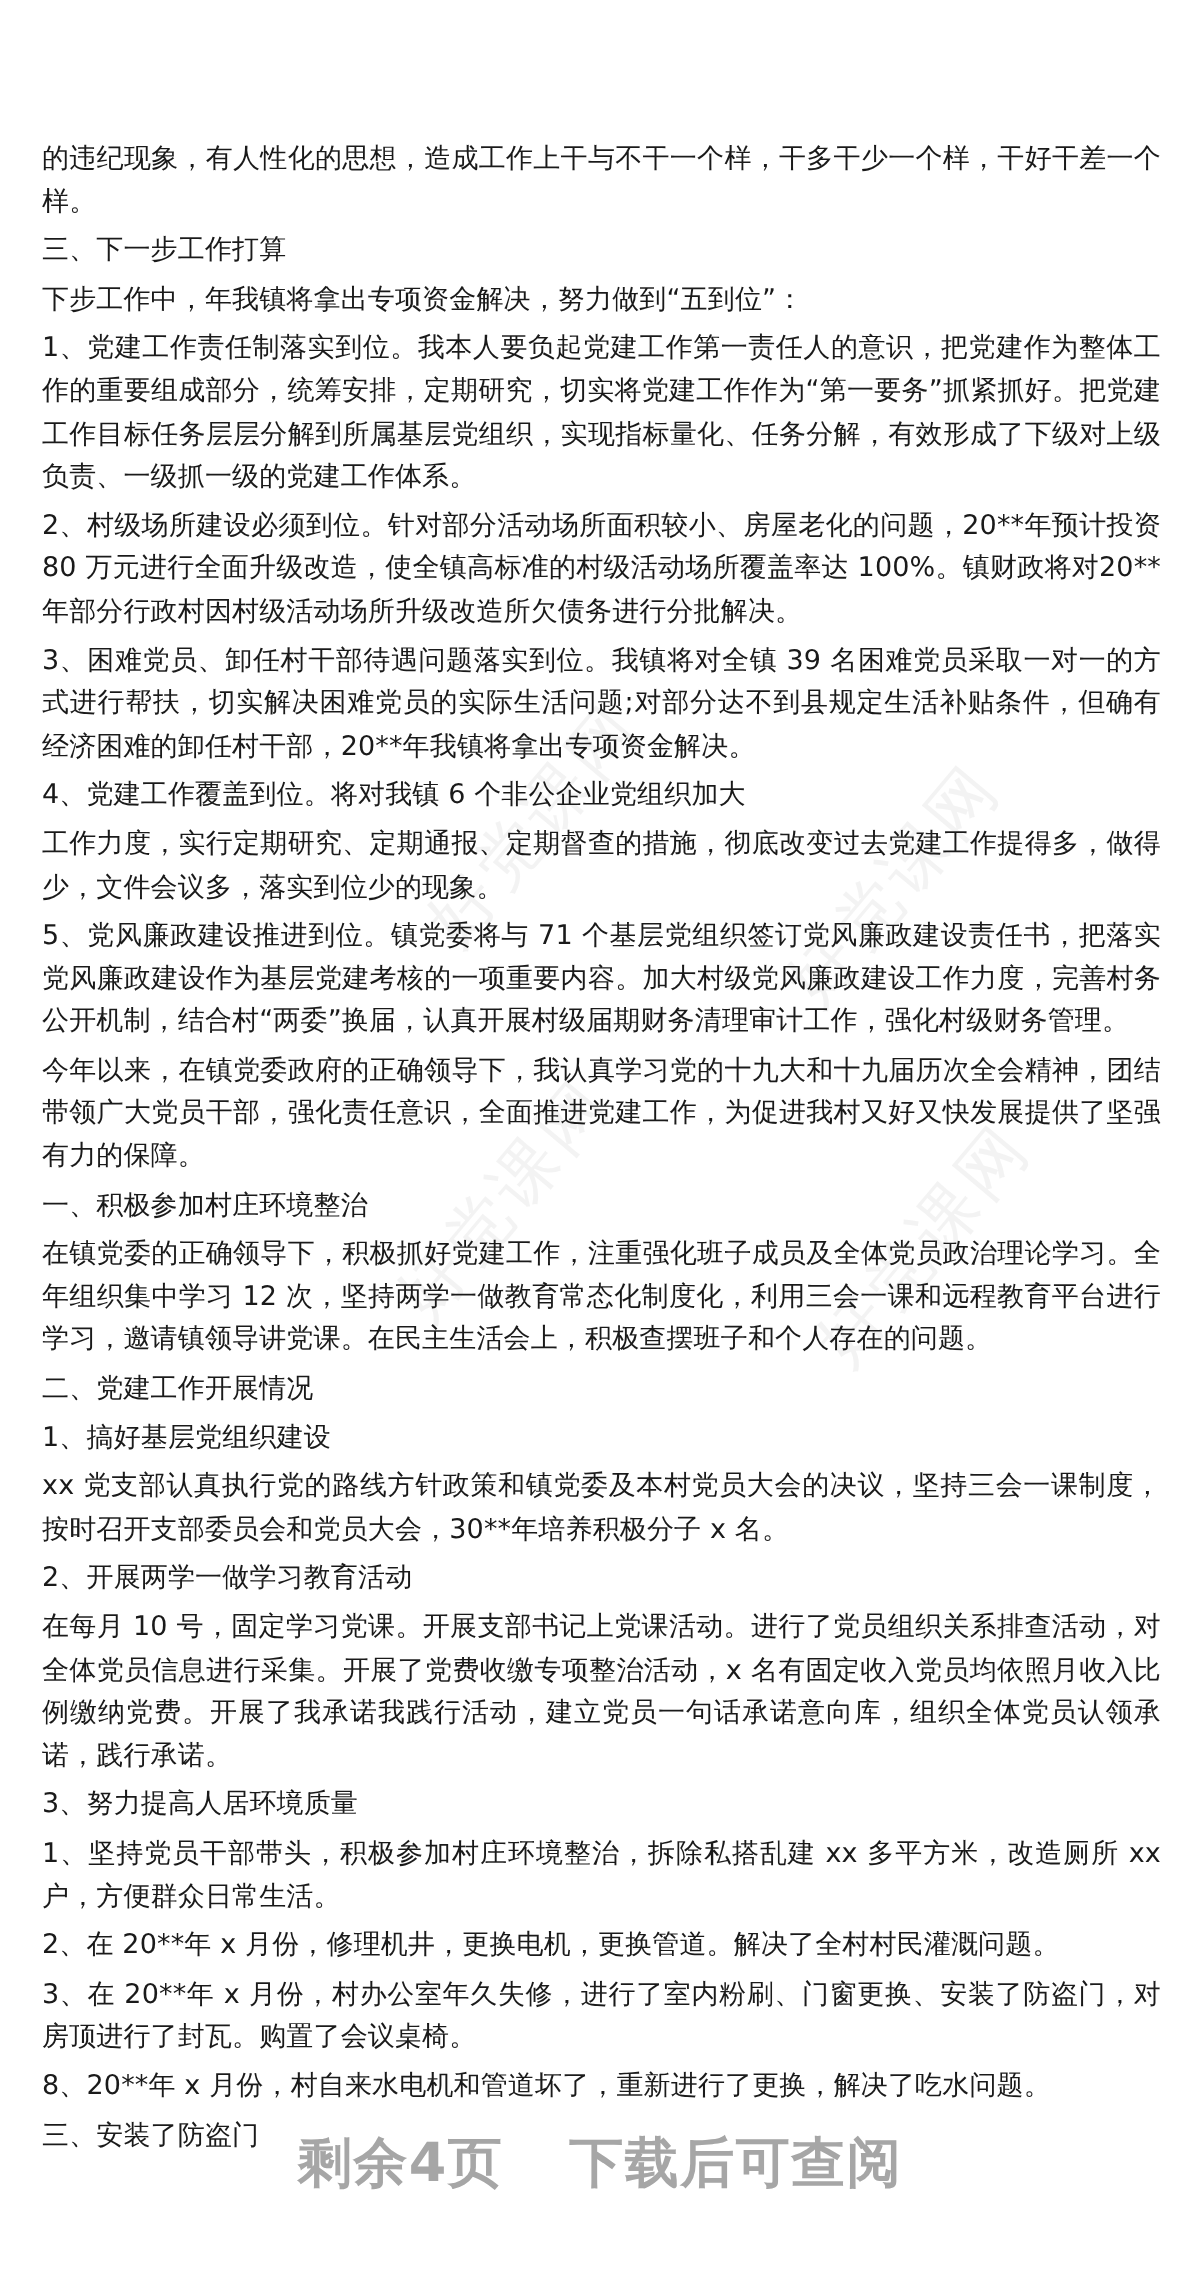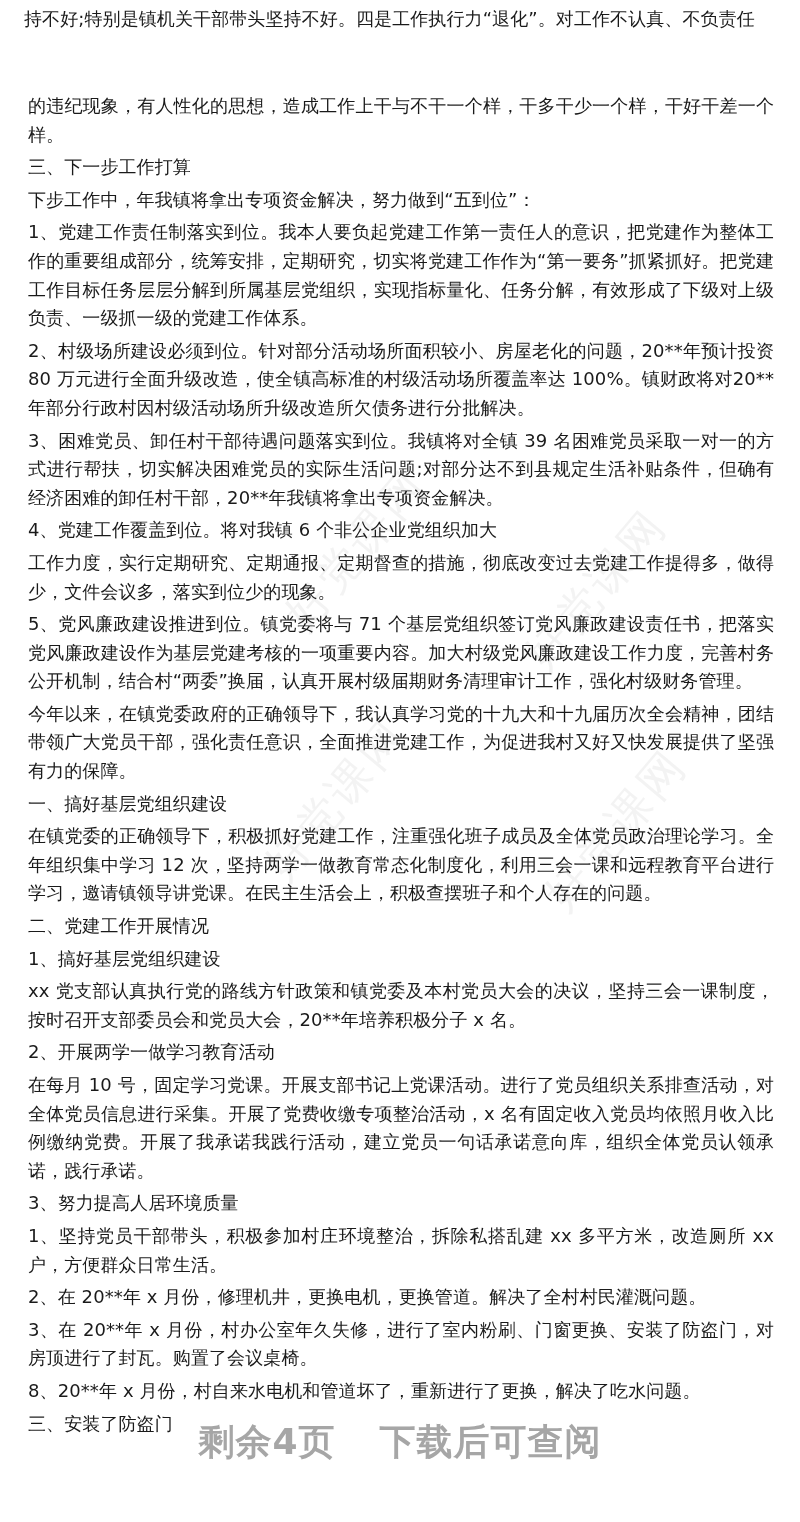--- a/index.html
+++ b/index.html
@@ -84,39 +84,38 @@
 
 <div class="page">
 
   <div class="watermark" style="left:500px; top:560px;">好党课网</div>
   <div class="watermark" style="left:240px; top:770px;">好党课网</div>
   <div class="watermark" style="left:520px; top:800px;">好党课网</div>
   <div class="watermark" style="left:260px; top:520px;">好党课网</div>
 
   <div class="text-block top-fragment">
     <div class="clip-line" style="margin-top:-14px;">一是党员干部教育管理松懈。有的党员干部作风不实，管理松散。二是一些制度落实</div>
-    <div class="clip-line">持不好;特别是镇机关干部带头坚持不好。四是工作执行力“退化”。对工作不认真、不负责任</div>
   </div>
 
   <div class="text-block main-body">
     <p>的违纪现象，有人性化的思想，造成工作上干与不干一个样，干多干少一个样，干好干差一个样。</p>
     <p class="heading">三、下一步工作打算</p>
     <p>下步工作中，年我镇将拿出专项资金解决，努力做到“五到位”：</p>
     <p>1、党建工作责任制落实到位。我本人要负起党建工作第一责任人的意识，把党建作为整体工作的重要组成部分，统筹安排，定期研究，切实将党建工作作为“第一要务”抓紧抓好。把党建工作目标任务层层分解到所属基层党组织，实现指标量化、任务分解，有效形成了下级对上级负责、一级抓一级的党建工作体系。</p>
     <p>2、村级场所建设必须到位。针对部分活动场所面积较小、房屋老化的问题，20**年预计投资 80 万元进行全面升级改造，使全镇高标准的村级活动场所覆盖率达 100%。镇财政将对20**年部分行政村因村级活动场所升级改造所欠债务进行分批解决。</p>
     <p>3、困难党员、卸任村干部待遇问题落实到位。我镇将对全镇 39 名困难党员采取一对一的方式进行帮扶，切实解决困难党员的实际生活问题;对部分达不到县规定生活补贴条件，但确有经济困难的卸任村干部，20**年我镇将拿出专项资金解决。</p>
     <p>4、党建工作覆盖到位。将对我镇 6 个非公企业党组织加大</p>
     <p>工作力度，实行定期研究、定期通报、定期督查的措施，彻底改变过去党建工作提得多，做得少，文件会议多，落实到位少的现象。</p>
     <p>5、党风廉政建设推进到位。镇党委将与 71 个基层党组织签订党风廉政建设责任书，把落实党风廉政建设作为基层党建考核的一项重要内容。加大村级党风廉政建设工作力度，完善村务公开机制，结合村“两委”换届，认真开展村级届期财务清理审计工作，强化村级财务管理。</p>
     <p>今年以来，在镇党委政府的正确领导下，我认真学习党的十九大和十九届历次全会精神，团结带领广大党员干部，强化责任意识，全面推进党建工作，为促进我村又好又快发展提供了坚强有力的保障。</p>
-    <p class="heading">一、搞好基层党组织建设</p>
+    <p class="heading">一、积极参加村庄环境整治</p>
     <p>在镇党委的正确领导下，积极抓好党建工作，注重强化班子成员及全体党员政治理论学习。全年组织集中学习 12 次，坚持两学一做教育常态化制度化，利用三会一课和远程教育平台进行学习，邀请镇领导讲党课。在民主生活会上，积极查摆班子和个人存在的问题。</p>
     <p class="heading">二、党建工作开展情况</p>
     <p>1、搞好基层党组织建设</p>
-    <p>xx 党支部认真执行党的路线方针政策和镇党委及本村党员大会的决议，坚持三会一课制度，按时召开支部委员会和党员大会，20**年培养积极分子 x 名。</p>
+    <p>xx 党支部认真执行党的路线方针政策和镇党委及本村党员大会的决议，坚持三会一课制度，按时召开支部委员会和党员大会，30**年培养积极分子 x 名。</p>
     <p>2、开展两学一做学习教育活动</p>
     <p>在每月 10 号，固定学习党课。开展支部书记上党课活动。进行了党员组织关系排查活动，对全体党员信息进行采集。开展了党费收缴专项整治活动，x 名有固定收入党员均依照月收入比例缴纳党费。开展了我承诺我践行活动，建立党员一句话承诺意向库，组织全体党员认领承诺，践行承诺。</p>
     <p>3、努力提高人居环境质量</p>
     <p>1、坚持党员干部带头，积极参加村庄环境整治，拆除私搭乱建 xx 多平方米，改造厕所 xx 户，方便群众日常生活。</p>
     <p>2、在 20**年 x 月份，修理机井，更换电机，更换管道。解决了全村村民灌溉问题。</p>
     <p>3、在 20**年 x 月份，村办公室年久失修，进行了室内粉刷、门窗更换、安装了防盗门，对房顶进行了封瓦。购置了会议桌椅。</p>
     <p>8、20**年 x 月份，村自来水电机和管道坏了，重新进行了更换，解决了吃水问题。</p>
     <p class="heading">三、安装了防盗门</p>
   </div>
 

